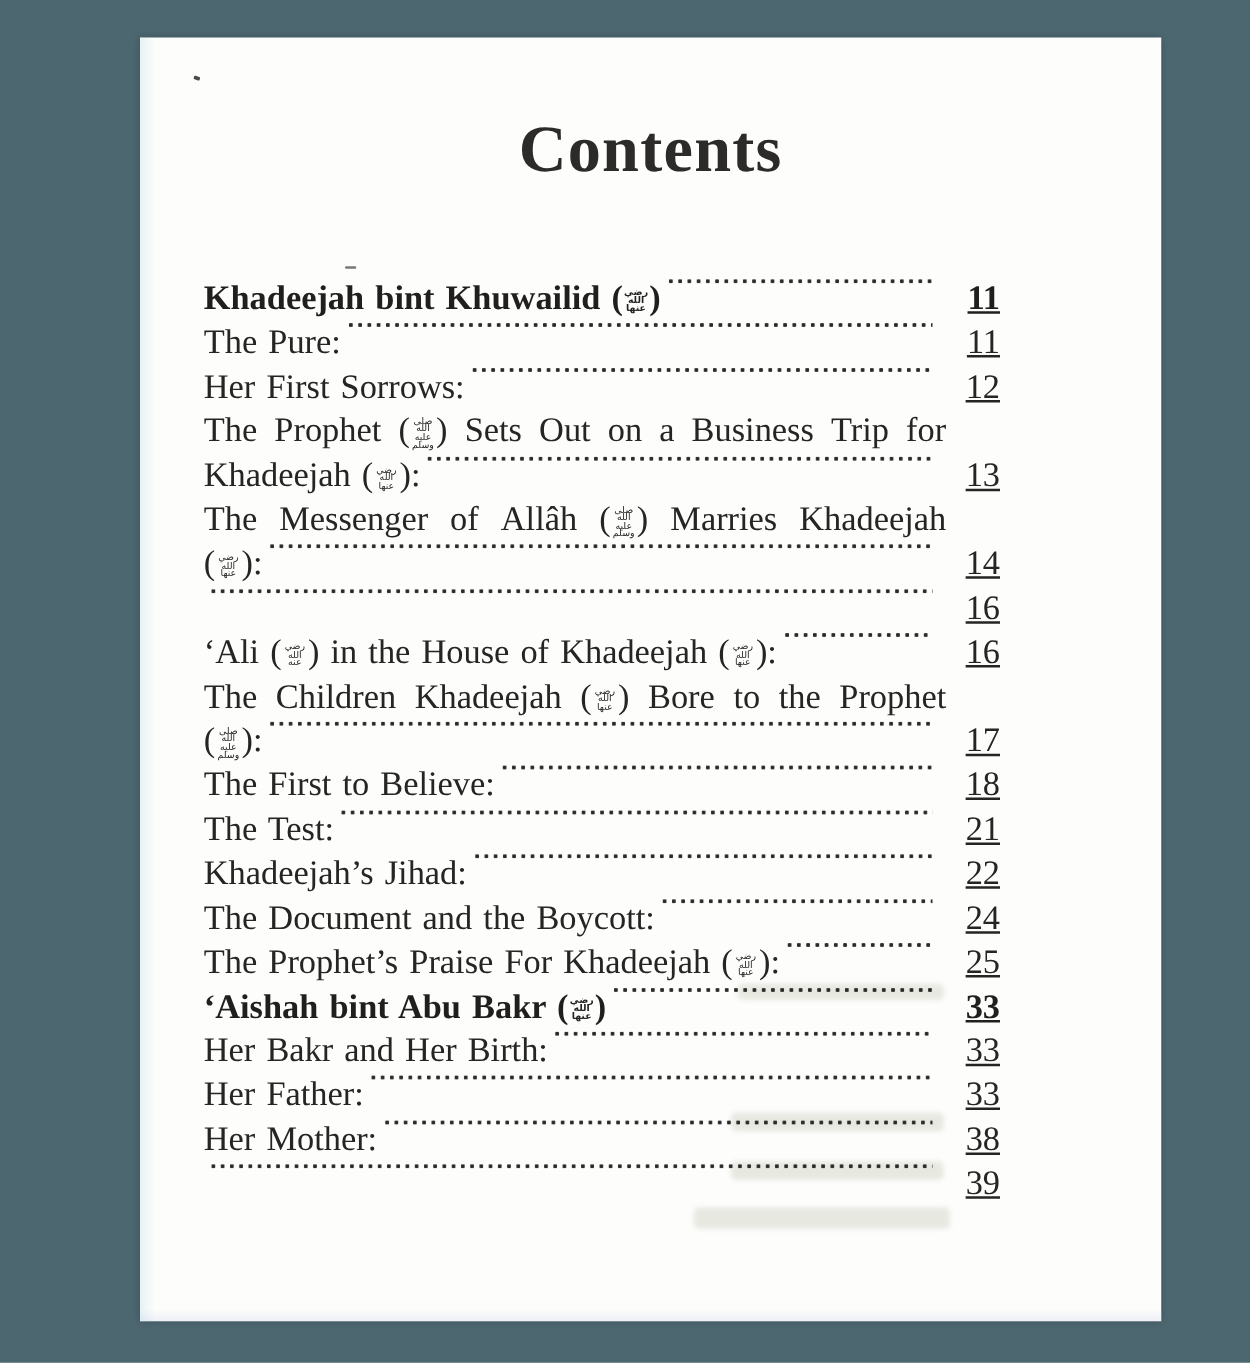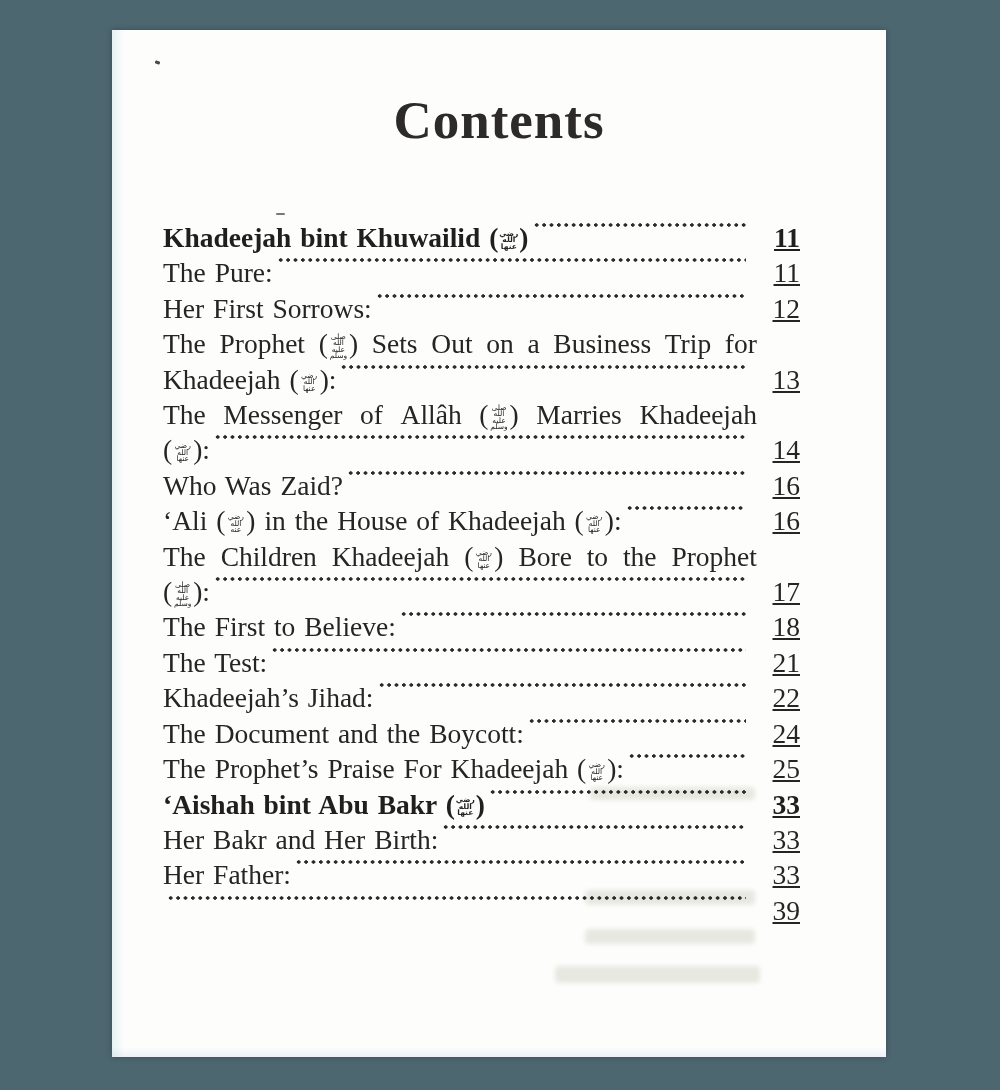--- a/index.html
+++ b/index.html
@@ -8,20 +8,21 @@
     background: #4d6771;
     overflow: hidden;
     font-family: "Liberation Serif", "DejaVu Serif", serif;
   }
   .page {
     position: absolute;
     left: 112px; top: 30px;
     width: 774px; height: 1027px;
     background: #fdfdfc;
     box-shadow: 0 0 6px rgba(15, 30, 35, 0.35);
+    padding-left: 43px;
   }
   .page::before {
     content: "";
     position: absolute; left: 0; top: 0; bottom: 0; width: 12px;
     background: linear-gradient(90deg, rgba(150, 205, 210, 0.22), rgba(255,255,255,0));
     pointer-events: none;
   }
   .page::after {
     content: "";
     position: absolute; left: 0; right: 0; bottom: 0; height: 10px;
@@ -153,21 +154,20 @@
             <span><span>Khadeejah</span></span>
           </div>
           <div class="row">
             <span class="txt"><span>(<span class="sym">رضي الله عنها</span>):</span></span>
             <span class="dots"></span>
             <span class="pg">14</span>
           </div>
         </div>
         <div class="entry">
           <div class="row">
-            <span class="txt"><span><span>Who</span></span> <span><span>Was</span></span> <span><span>Zaid?</span></span></span>
             <span class="dots"></span>
             <span class="pg">16</span>
           </div>
         </div>
         <div class="entry">
           <div class="row">
             <span class="txt"><span><span>‘Ali</span></span> <span>(<span class="sym">رضي الله عنه</span>)</span> <span><span>in</span></span> <span><span>the</span></span> <span><span>House</span></span> <span><span>of</span></span> <span><span>Khadeejah</span></span> <span>(<span class="sym">رضي الله عنها</span>):</span></span>
             <span class="dots"></span>
             <span class="pg">16</span>
           </div>
@@ -240,19 +240,26 @@
         </div>
         <div class="entry">
           <div class="row">
             <span class="txt"><span><span>Her</span></span> <span><span>Father:</span></span></span>
             <span class="dots"></span>
             <span class="pg">33</span>
           </div>
         </div>
         <div class="entry">
           <div class="row">
+            <span class="txt"><span><span>Her</span></span> <span><span>Mother:</span></span></span>
+            <span class="dots"></span>
+            <span class="pg">38</span>
+          </div>
+        </div>
+        <div class="entry">
+          <div class="row">
             <span class="dots"></span>
             <span class="pg">39</span>
           </div>
         </div>
       </div>
   </div>
 </div>
 
 </body></html>

